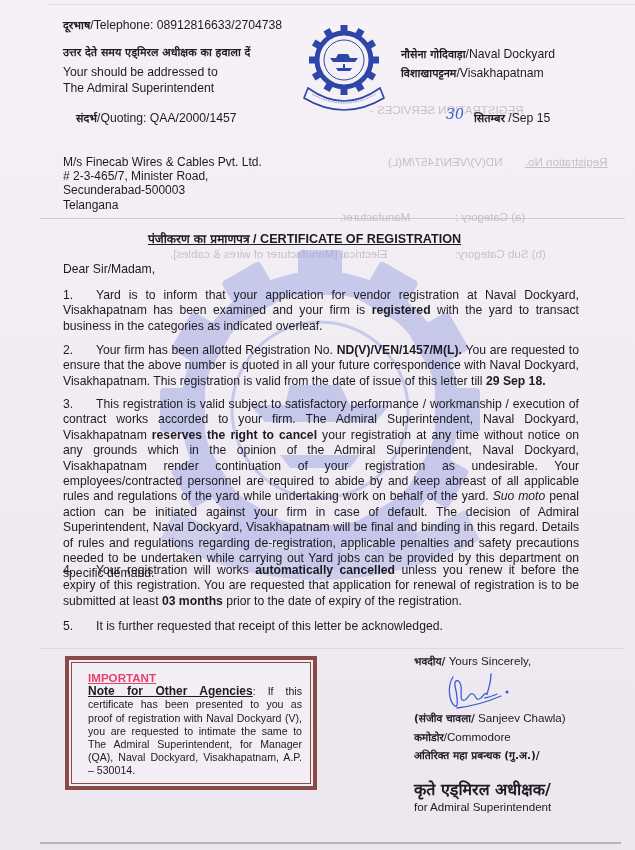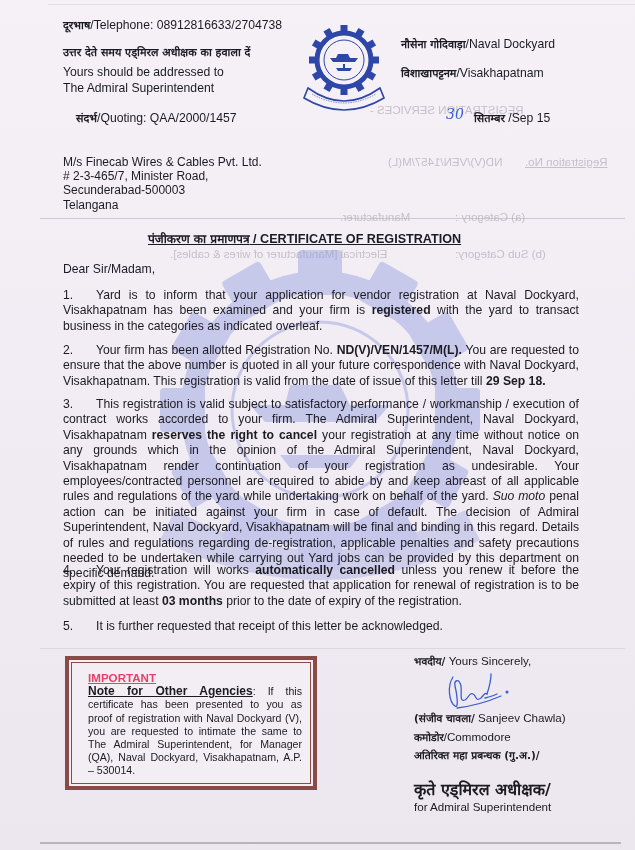--- a/index.html
+++ b/index.html
@@ -97,21 +97,21 @@
         <path d="M-40,45 L40,45 L30,58 L-30,58 Z"></path>
       </g>
       <path d="M25,260 Q170,340 315,260 L330,290 Q170,370 10,290 Z" fill="#8d97e0" opacity=".8"></path>
     </g>
   </svg>
 
   <div class="abs t" style="left:63px; top:17px;">
     <span class="hi">दूरभाष</span><span>/Telephone: 08912816633/2704738</span>
   </div>
   <div class="abs t hi" style="left:63px; top:45px; font-size:11px;">उत्तर देते समय एड्मिरल अधीक्षक का हवाला दें</div>
-  <div class="abs t" style="left:63px; top:64px;">Yours should be addressed to</div>
+  <div class="abs t" style="left:63px; top:64px;">Your should be addressed to</div>
   <div class="abs t" style="left:63px; top:80px;">The Admiral Superintendent</div>
   <div class="abs t" style="left:76px; top:110px;">
     <span class="hi">संदर्भ</span><span>/Quoting: QAA/2000/1457</span>
   </div>
 
   <svg class="logo" viewBox="0 0 88 90">
     <g fill="none" stroke="#2e46a8">
       <g transform="translate(44,38)" fill="#2e46a8" stroke="none">
         <rect x="-3.5" y="-35" width="7" height="8"></rect>
         <rect x="-3.5" y="-35" width="7" height="8" transform="rotate(30)"></rect>
@@ -130,21 +130,21 @@
       <circle cx="44" cy="38" r="20" stroke-width="1"></circle>
       <path d="M30,36 L58,36 L55,40 L33,40 Z" fill="#2e46a8" stroke="none"></path>
       <path d="M38,32 L48,32 L50,36 L36,36 Z" fill="#2e46a8" stroke="none"></path>
       <path d="M36,46 L52,46 L50,49 L38,49 Z" fill="#2e46a8" stroke="none"></path>
       <rect x="43" y="42" width="2" height="4" fill="#2e46a8" stroke="none"></rect>
       <path d="M8,66 Q44,92 80,66 L84,76 Q44,100 4,76 Z" fill="#f5f1f6" stroke-width="1.6"></path>
       <path d="M12,72 Q44,90 76,72" stroke-width=".6" stroke-dasharray="1.5 1"></path>
     </g>
   </svg>
 
-  <div class="abs t" style="left:401px; top:36px;">
+  <div class="abs t" style="left:401px; top:46px;">
     <span class="hi">नौसेना गोदिवाड़ा</span><span>/Naval Dockyard</span>
   </div>
   <div class="abs t" style="left:401px; top:65px;">
     <span class="hi">विशाखापट्टनम</span><span>/Visakhapatnam</span>
   </div>
   <div class="handwritten" style="left:446px; top:106px; font-size:14px;">30</div>
   <div class="abs t" style="left:474px; top:110px;">
     <span class="hi">सितम्बर</span><span> /Sep 15</span>
   </div>
 

